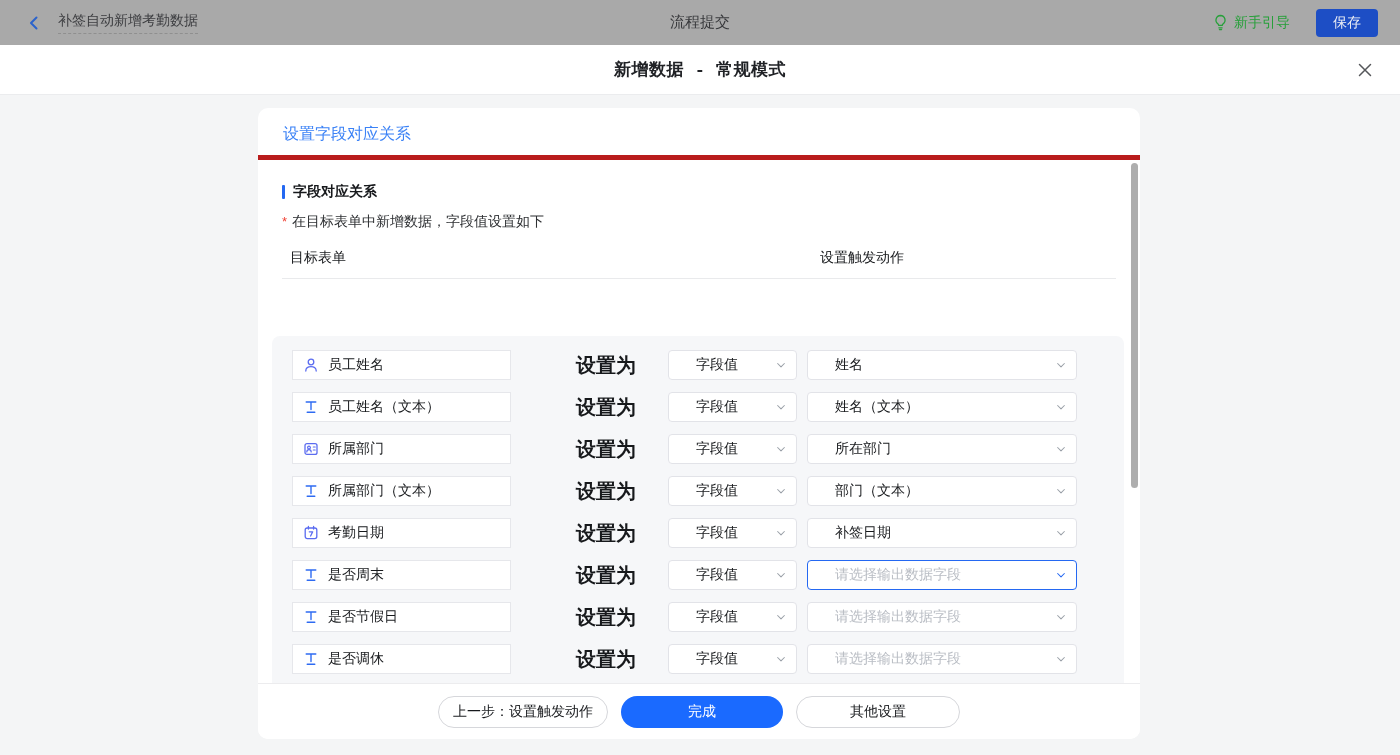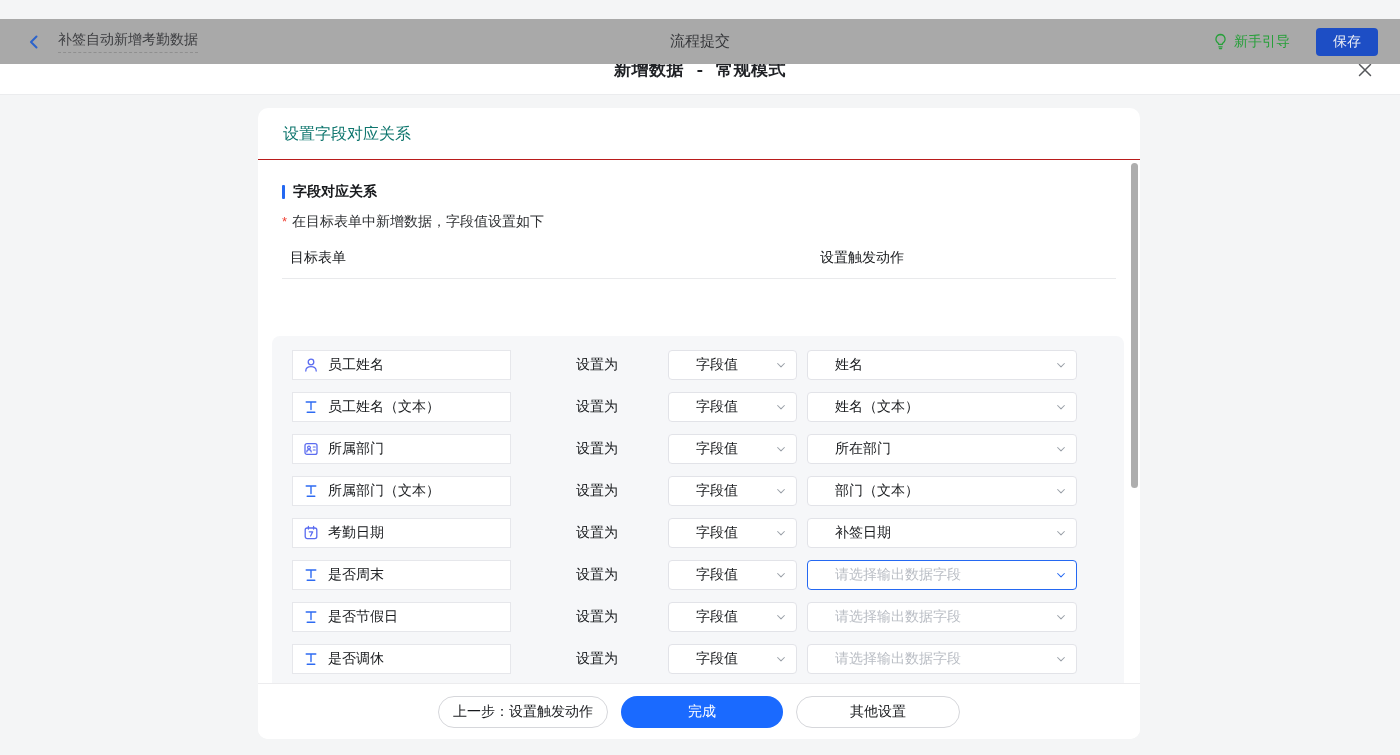--- a/index.html
+++ b/index.html
@@ -1,54 +1,54 @@
 <!DOCTYPE html>
 <html><head>
 <meta charset="utf-8">
 <style>
   * { margin:0; padding:0; box-sizing:border-box; }
   html,body { width:1400px; height:755px; overflow:hidden; }
   body { font-family:"Liberation Sans","DejaVu Sans",sans-serif; background:#f4f5f6; position:relative; color:#17191c; }
 
   
-  .topbar { position:absolute; top:0; left:0; right:0; height:45px; background:#a9a9a9; z-index:5;margin-top:19px; }
+  .topbar { position:absolute; top:0; left:0; right:0; height:45px; background:#a9a9a9; z-index:5; }
   .tb-left { position:absolute; left:26px; top:0; height:45px; display:flex; align-items:center; gap:16px; }
   .back-btn { display:flex; align-items:center; cursor:pointer; }
   .flow-name { font-size:14px; color:#3c3d40; padding-bottom:3px; border-bottom:1px dashed #8f8f8f; cursor:text; }
   .tb-center { position:absolute; left:50%; top:0; transform:translateX(-50%); height:45px; display:flex; align-items:center; font-size:15px; color:#37383b; }
   .tb-right { position:absolute; right:22px; top:0; height:45px; display:flex; align-items:center; gap:26px; }
   .guide { display:flex; align-items:center; gap:6px; font-size:14px; color:#27a03a; cursor:pointer; }
   .save-btn { width:62px; height:28px; border:none; border-radius:4px; background:#1d4ec5; color:#edeff4; font-size:14px; font-family:inherit; cursor:pointer; }
 
   
   .modal-header { position:absolute; top:45px; left:0; right:0; height:50px; background:#fff; border-bottom:1px solid #ebecee; display:flex; align-items:center; justify-content:center; z-index:4;font-family:Liberation Mono, monospace; }
   .modal-title { font-size:17px; font-weight:600; color:#202226; letter-spacing:.5px; }
   .close-btn { position:absolute; right:24px; top:50%; transform:translateY(-50%); width:22px; height:22px; display:flex; align-items:center; justify-content:center; cursor:pointer; }
 
   
   .card { position:absolute; left:258px; top:108px; width:882px; height:631px; background:#fff; border-radius:10px; z-index:3; }
-  .card-header { height:52px; line-height:52px; padding-left:25px; font-size:16px; color:#0f766e; border-bottom:1px solid #b91c1c; }
+  .card-header { height:52px; line-height:52px; padding-left:25px; font-size:16px; color:#3b82f6; border-bottom:5px solid #b91c1c; }
   .card-body { position:absolute; top:53px; left:0; right:0; bottom:56px; overflow:hidden; }
 
   .section { padding:22px 24px 0; }
   .sec-title { display:flex; align-items:center; gap:8px; font-size:14px; font-weight:700; color:#17191c; }
   .sec-bar { width:3px; height:14px; background:#2468f2; border-radius:1px; }
   .sec-note { margin-top:12px; font-size:14px; color:#2e3033; display:flex; align-items:flex-start; gap:5px; }
   .req { color:#f04134; font-size:13px; line-height:18px; }
   .cols { position:relative; margin-top:18px; font-size:14px; color:#17191c; height:18px; }
   .col-left { position:absolute; left:8px; }
   .col-right { position:absolute; left:538px; }
   .hdr-divider { margin-top:11px; height:1px; background:#e9eaec; }
 
   
   .panel { position:absolute; left:14px; width:852px; top:175px; bottom:0; background:#f6f7f9; border-radius:8px 8px 0 0; padding-top:14px; overflow:hidden; }
   .row { position:relative; height:30px; margin-bottom:12px; }
   .field-box { position:absolute; left:20px; top:0; width:219px; height:30px; background:#fff; border:1px solid #e6e7eb; border-radius:0; display:flex; align-items:center; gap:9px; padding-left:10px; }
   .field-label { font-size:14px; color:#17191c; }
-  .set-as { position:absolute; left:304px; top:50%; transform:translateY(-50%); font-size:14px; color:#17191c; }
+  .set-as { position:absolute; left:304px; top:50%; transform:translateY(-50%); font-size:20px; color:#17191c;font-weight:bold; }
   .select { position:absolute; top:0; height:30px; background:#fff; border:1px solid #e2e3e8; border-radius:4px; display:flex; align-items:center; justify-content:space-between; padding:0 9px 0 27px; font-size:14px; color:#17191c; cursor:pointer; }
   .mode-select { left:396px; width:129px; }
   .out-select { left:535px; width:270px; }
   .out-select.active { border:1.5px solid #2468f2; }
   .placeholder { color:#b9bdc4; }
   .chev { flex:0 0 auto; }
   .chev path { stroke:#9aa0a8; }
   .out-select.active .chev path { stroke:#2468f2; }
   .icon { display:none; width:16px; height:16px; flex:0 0 auto; }
   .row.icon-member .icon.member, .row.icon-text .icon.text,

